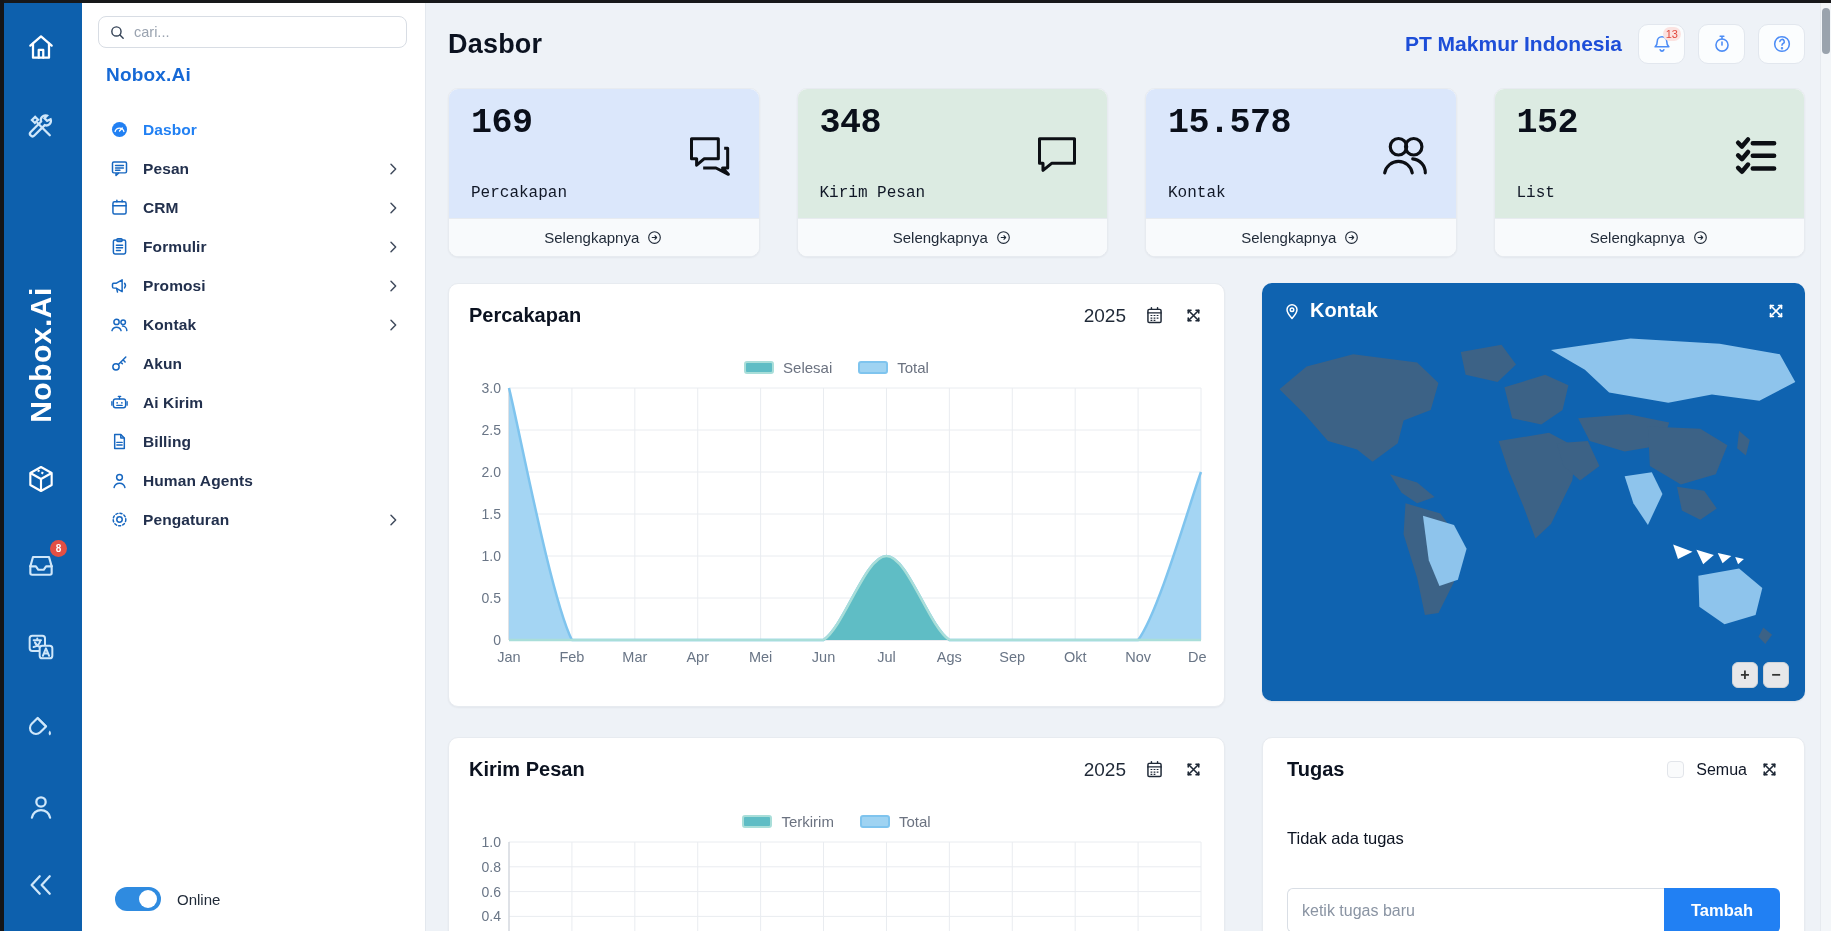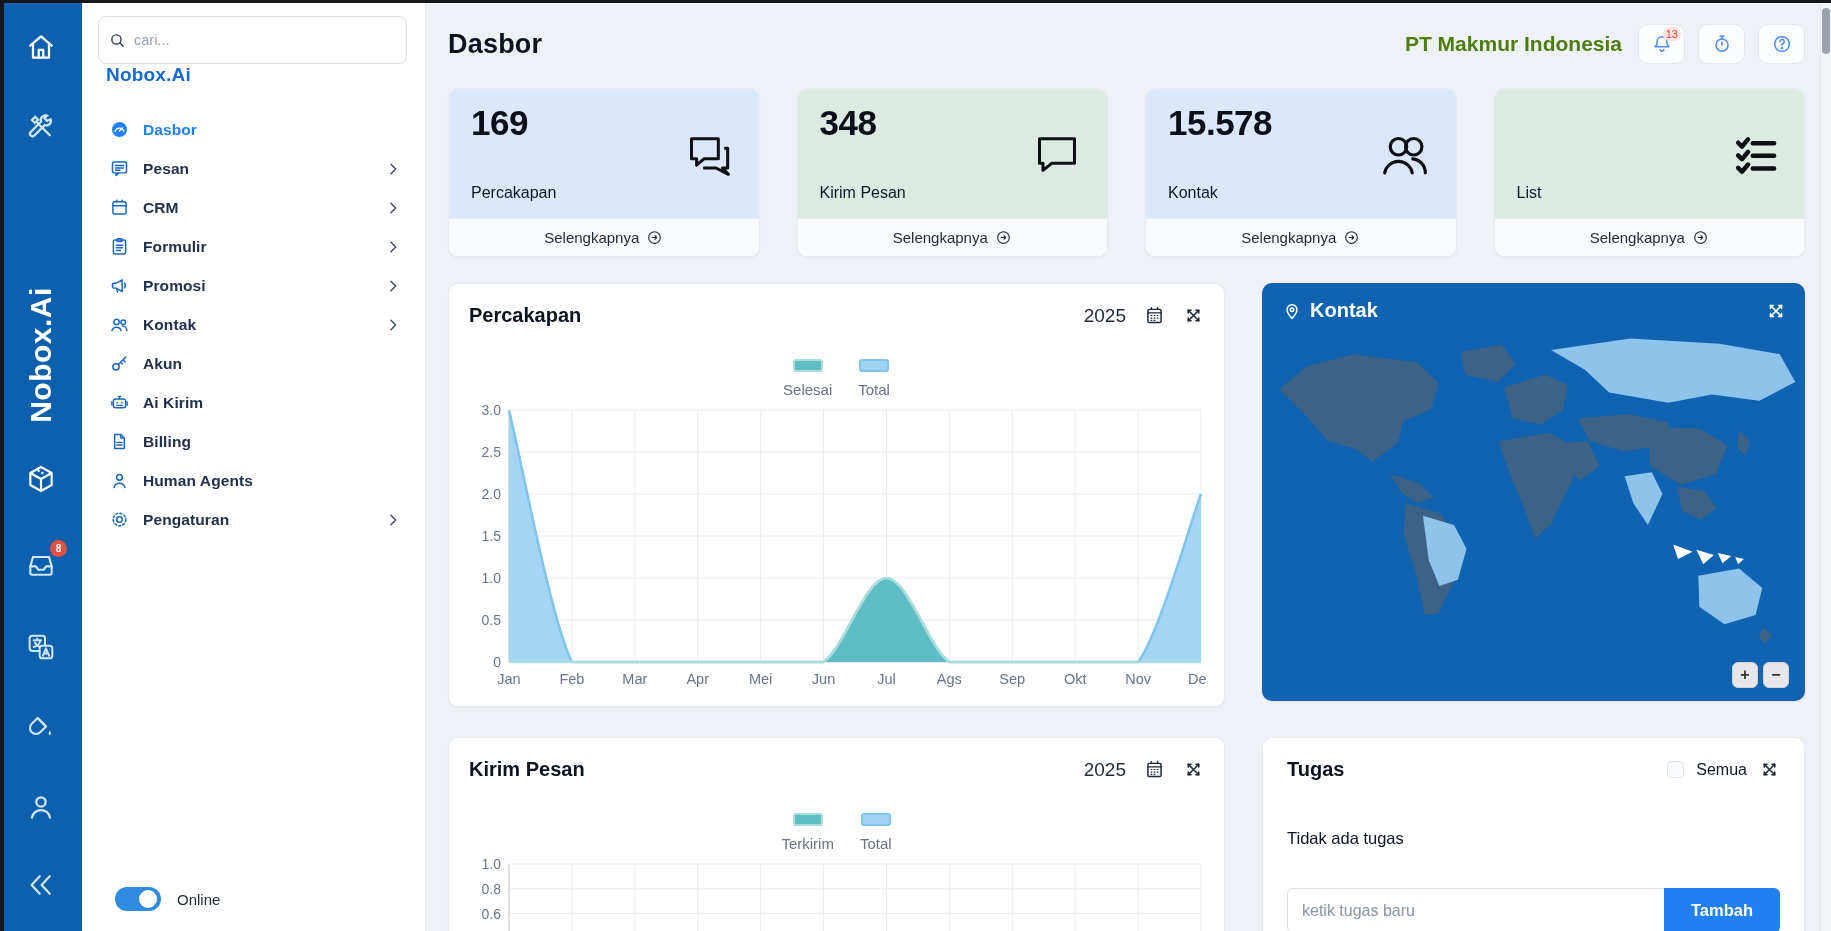--- a/index.html
+++ b/index.html
@@ -14,48 +14,48 @@
   
   .rail { position:absolute; left:0; top:0; width:82px; height:100%; background:var(--rail-blue,#0d60ad); z-index:10; }
   .rail-ic { position:absolute; left:50%; transform:translateX(-50%); width:34px; height:34px; display:flex; align-items:center; justify-content:center; color:#cfe7fa; cursor:pointer; }
   .rail-ic.white { color:#ffffff; }
   .rail-brand { position:absolute; left:0; width:82px; top:240px; height:230px; display:flex; align-items:center; justify-content:center; }
   .rail-brand span { transform:rotate(-90deg); white-space:nowrap; color:#fff; font-size:30px; font-weight:800; letter-spacing:.5px; }
   .rail-badge { position:absolute; top:-8px; right:-9px; min-width:17px; height:17px; border-radius:50%; background:var(--badge-red,#e34f44); color:#fff; font-size:10px; font-weight:700; display:flex; align-items:center; justify-content:center; padding:0 3px; }
 
   
   .sidebar { position:absolute; left:82px; top:0; width:344px; height:100%; background:#ffffff; border-right:1px solid #e3e8ee; z-index:9; }
-  .search-box { position:absolute; top:16px; left:16px; right:18px; height:48px; border:1px solid #d8dde4; border-radius:8px; background:#fff; display:flex; align-items:center; padding:0 10px; gap:8px; }
+  .search-box { position:absolute; top:16px; left:16px; right:18px; height:32px; border:1px solid #d8dde4; border-radius:8px; background:#fff; display:flex; align-items:center; padding:0 10px; gap:8px; }
   .search-box input { border:none; outline:none; flex:1; font-size:14.5px; color:#334155; font-family:inherit; background:transparent; }
   .search-box input::placeholder { color:#9aa3b0; }
   .sb-brand { position:absolute; top:64px; left:24px; font-size:19px; font-weight:800; color:#1669d6; letter-spacing:.2px; }
   .menu { position:absolute; top:110px; left:0; right:0; }
   .mi { display:flex; align-items:center; height:39px; padding:0 24px 0 26px; gap:13px; cursor:pointer; }
   .mi-ic { width:22px; height:22px; color:#1767c0; flex:0 0 auto; display:flex; align-items:center; justify-content:center; }
   .mi-label { font-size:15.5px; font-weight:700; color:#22304d; letter-spacing:.1px; }
   .mi.active .mi-label { color:#2180f3; }
   .mi-chev { margin-left:auto; color:#3f4a5c; width:16px; height:16px; }
   .online-row { position:absolute; bottom:20px; left:24px; display:flex; align-items:center; gap:16px;padding-left:9px; }
   .switch { width:46px; height:24px; border-radius:12px; background:#2f8be0; position:relative; cursor:pointer; }
   .switch .knob { position:absolute; top:3px; right:4px; width:18px; height:18px; border-radius:50%; background:#fff; }
   .online-label { font-size:15px; color:#1f2937; }
 
   
   .main { position:absolute; left:426px; top:3px; right:0; bottom:0; padding:14px 26px 0 22px; }
   .topbar { display:flex; align-items:center; height:54px; }
   .page-title { font-size:27px; font-weight:800; color:#0b1220; letter-spacing:.2px; }
   .top-right { margin-left:auto; display:flex; align-items:center; gap:13px; }
-  .company { font-size:21px; font-weight:800; color:#4d7c0f; margin-right:3px; }
+  .company { font-size:21px; font-weight:800; color:#1d4ed8; margin-right:3px; }
   .hbtn { width:47px; height:40px; border:1px solid #e2e7ee; background:#fbfdfe; border-radius:10px; display:flex; align-items:center; justify-content:center; color:#4d8df6; position:relative; cursor:pointer; }
   .hbadge { position:absolute; top:2px; right:3px; background:#fbe3e1; color:#e2483d; font-size:11px; font-weight:400; border-radius:8px; padding:0 3px; line-height:14px; }
 
   
   .stats { margin-top:17px; display:grid; grid-template-columns:repeat(4,1fr); gap:37px; }
   .stat-card { border-radius:10px; overflow:hidden; border:1px solid #e7ebf0; background:#fff; box-shadow:0 1px 2px rgba(15,23,42,.05); cursor:pointer; }
-  .stat-main { height:129px; padding:14px 22px; position:relative; }
+  .stat-main { height:129px; padding:14px 22px; position:relative;font-family:Liberation Mono, monospace; }
   .stat-main.blue { background:var(--stat-blue,#dbe7fb); }
   .stat-main.green { background:var(--stat-green,#dcebe2); }
   .stat-value { font-size:35px; font-weight:800; color:#0a0f1a; letter-spacing:-.5px; }
   .stat-label { position:absolute; left:22px; bottom:16px; font-size:16px; color:#111827; }
   .stat-ic { position:absolute; right:22px; top:50%; transform:translateY(-50%); color:#0c0f14; }
   .stat-footer { height:38px; background:#f8fafc; border-top:1px solid #e7ebf0; display:flex; align-items:center; justify-content:center; gap:7px; font-size:15px; color:#1f2937; }
 
   
   .row2 { margin-top:26px; display:grid; grid-template-columns:777px 543px; gap:37px; }
   .row3 { margin-top:30px; display:grid; grid-template-columns:777px 543px; gap:37px; align-items:start; }
@@ -63,21 +63,21 @@
 
   .chart-card { padding:20px 20px 16px 20px; }
   .chart-card.h1 { height:424px; }
   .chart-card.h2 { height:300px; }
   .card-head { display:flex; align-items:center; }
   .card-title { font-size:20px; font-weight:800; color:#0b1220; }
   .head-right { margin-left:auto; display:flex; align-items:center; gap:18px; color:#1f2937;text-align:center; }
   .year-label { font-size:19px; color:#1f2937; }
   .hd-ic { width:21px; height:21px; color:#1f2937; cursor:pointer; }
   .legend { display:flex; justify-content:center; align-items:center; gap:26px; margin-top:32px; }
-  .legend-item { display:flex; align-items:center; gap:9px;flex-direction:column; }
+  .legend-item { display:flex; align-items:center; gap:9px; }
   .swatch { width:30px; height:13px; border-radius:3px; }
   .legend-label { font-size:15px; color:#6b7280; }
   .chart-box { margin-top:6px; }
 
   
   .map-card { height:418px; background:var(--map-blue,#0f63b0); border-radius:10px; position:relative; overflow:hidden; box-shadow:0 1px 2px rgba(15,23,42,.08); }
   .map-head { position:absolute; top:16px; left:20px; right:18px; display:flex; align-items:center; z-index:3; color:#fff; }
   .map-title { font-size:20px; font-weight:800; color:#fff; margin-left:8px; }
   .map-expand { margin-left:auto; color:#fff; width:22px; height:22px; cursor:pointer; }
   .map-svg { position:absolute; left:0; top:38px; width:100%; height:352px; }
@@ -425,20 +425,21 @@
         <span>
             <svg width="17" height="17" viewBox="0 0 24 24" fill="none" stroke="#1f2937" stroke-width="1.6" stroke-linecap="round" stroke-linejoin="round">
               <circle cx="12" cy="12" r="8.2"></circle>
               <path d="M8.8 12h6 M12.6 9.5 15 12l-2.4 2.5"></path>
             </svg>
           </span>
       </div>
     </div>
     <div class="stat-card">
       <div class="stat-main green">
+        <div class="stat-value">152</div>
         <div class="stat-label">List</div>
         <span class="stat-ic">
           <svg width="54" height="54" viewBox="0 0 24 24" fill="none" stroke="currentColor" stroke-width="2" stroke-linecap="round" stroke-linejoin="round">
               <path d="M4.5 7 l1.7 1.7 2.7-3.2 M11 7.2h9.5 M4.5 12.6 l1.7 1.7 2.7-3.2 M11 12.8h9.5 M4.5 18.2 l1.7 1.7 2.7-3.2 M11 18.4h9.5"></path>
             </svg>
         </span>
       </div>
       <div class="stat-footer">
         <span>Selengkapnya</span>
         <span>

